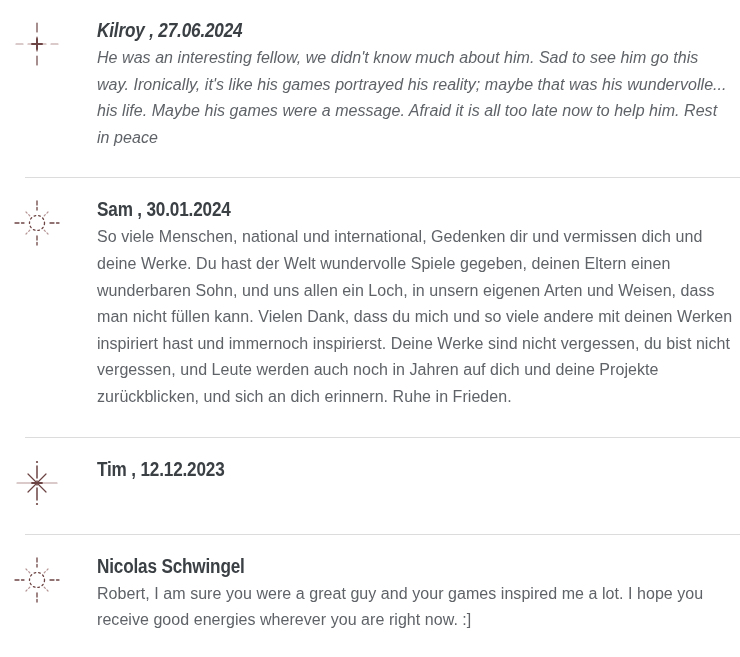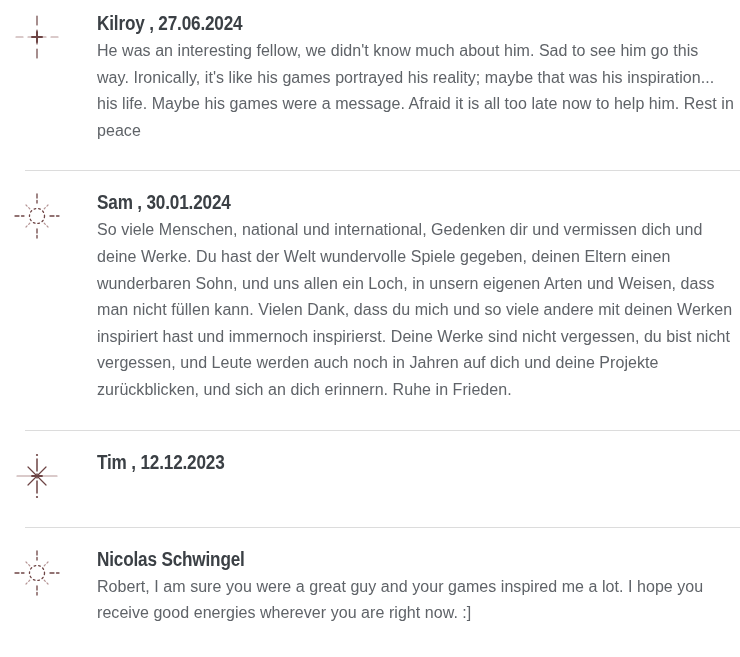--- a/index.html
+++ b/index.html
@@ -17,21 +17,21 @@
     min-height:657px;
     font-family:"Liberation Sans",sans-serif;
     overflow-x:hidden;
   }
   .guestbook{width:740px;}
   .tribute{
     display:flex;
     align-items:flex-start;
     padding:20px 0 26px 0;
   }
-  .tribute:first-child{padding-top:12px;}
+  .tribute:first-child{padding-top:19px;font-style:italic;}
   .icon-col{
     width:97px;
     flex:0 0 97px;
     padding-left:13px;
   }
   .icon{display:block;}
   .icon line,.icon circle.ring{
     stroke:var(--icon-color);
     fill:none;
     stroke-linecap:round;
@@ -77,21 +77,21 @@
     <div class="icon-col">
       <svg class="icon" width="48" height="50" viewBox="0 0 48 50">
         <line x1="24" y1="4" x2="24" y2="46" stroke-width="1.2" stroke-dasharray="9 5 14 5 9"></line>
         <line x1="3" y1="25" x2="45" y2="25" stroke-width="1.2" stroke-dasharray="7 5 18 5 7" class="light"></line>
         <line x1="24" y1="20" x2="24" y2="30" stroke-width="2"></line>
         <line x1="19" y1="25" x2="29" y2="25" stroke-width="2"></line>
       </svg>
     </div>
     <div class="content-col">
       <div class="tribute-title">Kilroy , 27.06.2024</div>
-      <div class="tribute-message">He was an interesting fellow, we didn't know much about him. Sad to see him go this way. Ironically, it's like his games portrayed his reality; maybe that was his inspiration... his life. Maybe his games were a message. Afraid it is all too late now to help him. Rest in peace</div>
+      <div class="tribute-message">He was an interesting fellow, we didn't know much about him. Sad to see him go this way. Ironically, it's like his games portrayed his reality; maybe that was his wundervolle... his life. Maybe his games were a message. Afraid it is all too late now to help him. Rest in peace</div>
     </div>
   </div>
 
   <hr class="divider">
 
   <div class="tribute">
     <div class="icon-col">
       <svg class="icon" width="48" height="50" viewBox="0 0 48 50">
         <circle class="ring" cx="24" cy="25" r="7.5" stroke-width="1.3" stroke-dasharray="1.6 3"></circle>
         <line x1="24" y1="3" x2="24" y2="12" stroke-width="1.3" stroke-dasharray="4 2.5"></line>

